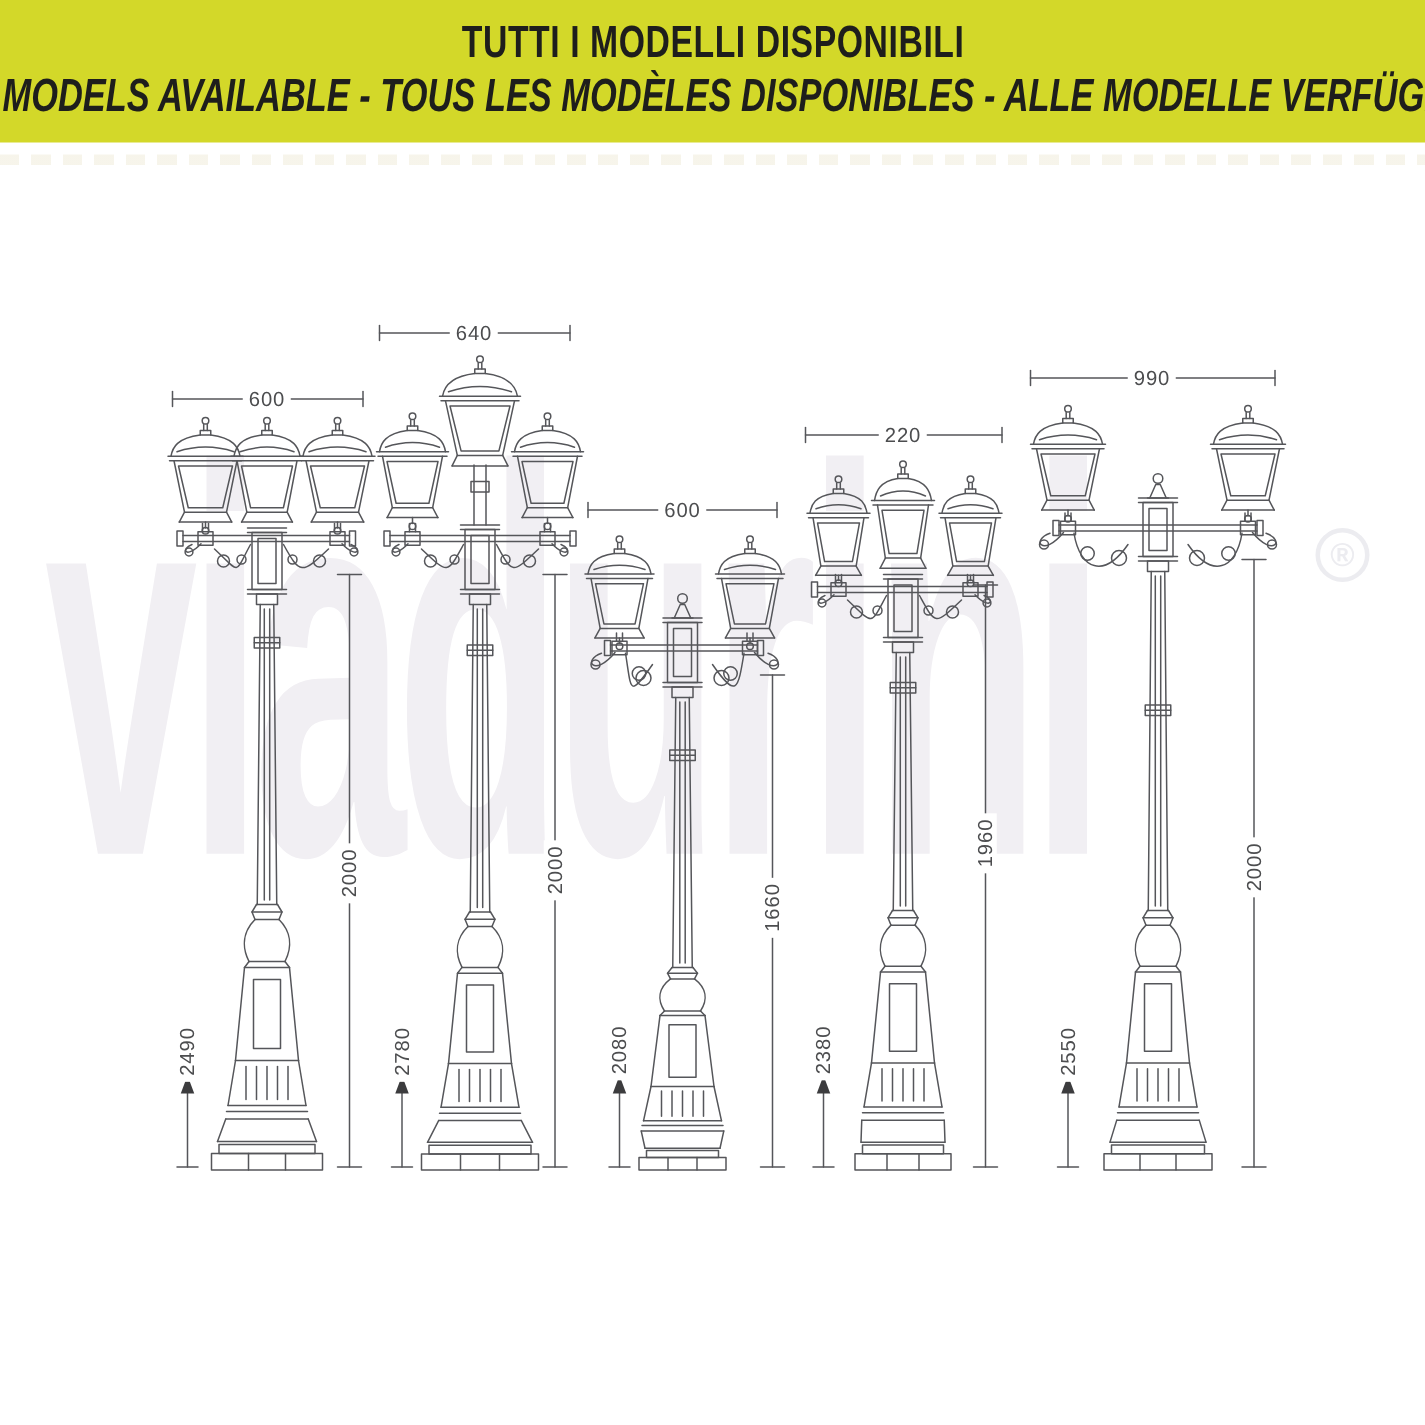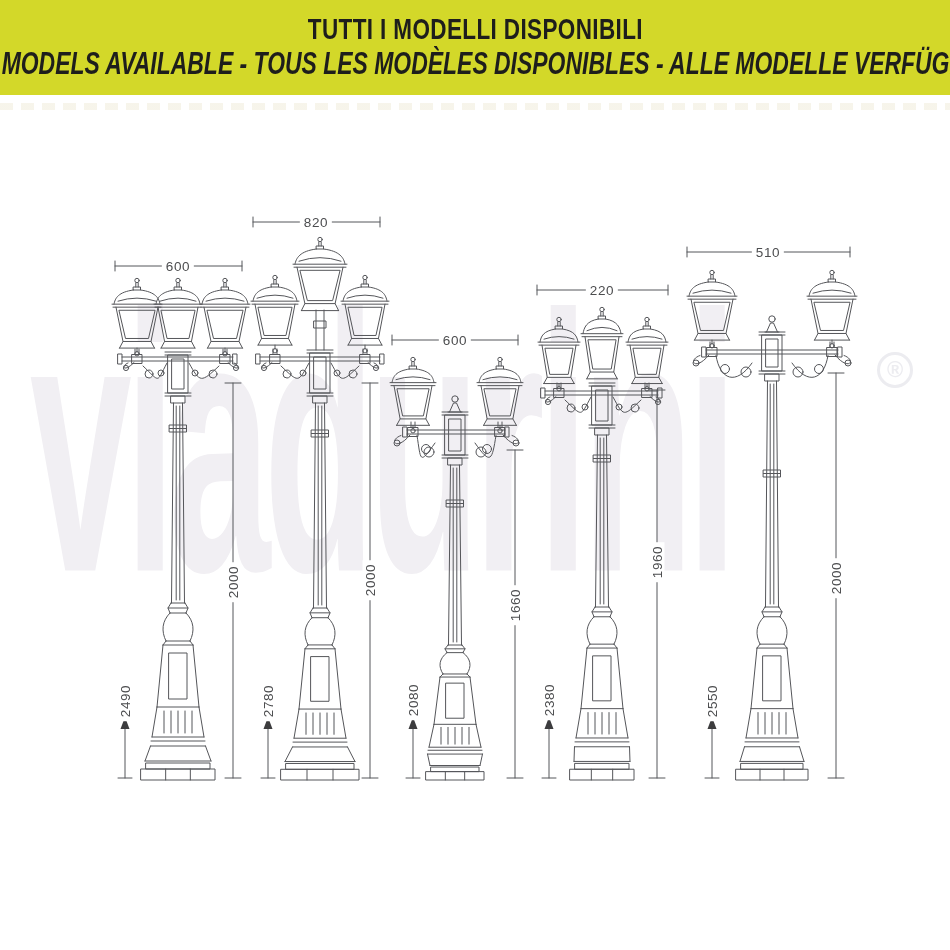--- a/index.html
+++ b/index.html
@@ -623,24 +623,24 @@
         <line x1="836" y1="373" x2="836" y2="778"></line>
         <line x1="828" y1="373" x2="844" y2="373"></line>
         <line x1="828" y1="778" x2="844" y2="778"></line>
         <line x1="712" y1="724" x2="712" y2="778"></line>
         <line x1="705" y1="778" x2="719" y2="778"></line>
         <path d="M712,717 L707.5,729 L716.5,729 Z" fill="#3c3c3e" stroke="none"></path>
       </g>
     </svg>
 
   <div class="dim" style="left:178px;top:266px">600</div>
-  <div class="dim" style="left:316px;top:222px">820</div>
+  <div class="dim" style="left:316px;top:222px">640</div>
   <div class="dim" style="left:455px;top:340px">600</div>
   <div class="dim" style="left:602px;top:290px">220</div>
-  <div class="dim" style="left:768px;top:252px">510</div>
+  <div class="dim" style="left:768px;top:252px">990</div>
 
   <div class="dim rot" style="left:233px;top:582px">2000</div>
   <div class="dim rot" style="left:370px;top:580px">2000</div>
   <div class="dim rot" style="left:515px;top:605px">1660</div>
   <div class="dim rot" style="left:657px;top:562px">1960</div>
   <div class="dim rot" style="left:836px;top:578px">2000</div>
 
   <div class="dim rot" style="left:125px;top:701px">2490</div>
   <div class="dim rot" style="left:268px;top:701px">2780</div>
   <div class="dim rot" style="left:413px;top:700px">2080</div>

